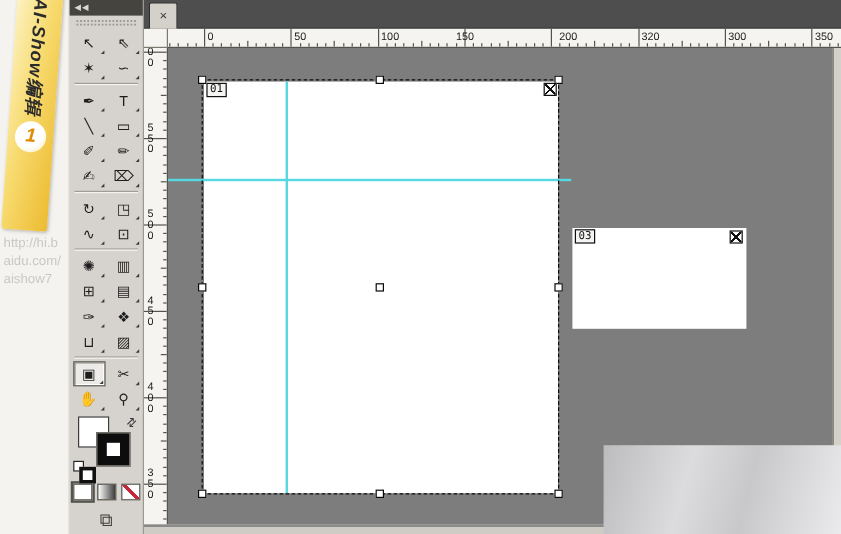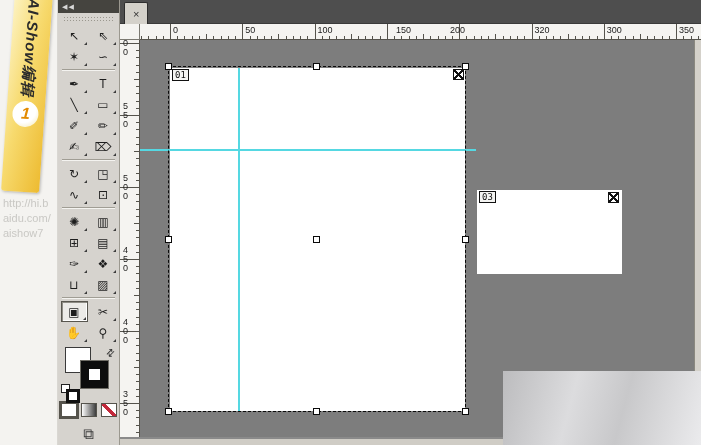--- a/index.html
+++ b/index.html
@@ -327,22 +327,22 @@
         <div class="htick minor" style="left: 514.41px;"></div>
         <div class="htick minor" style="left: 521.64px;"></div>
         <div class="htick minor" style="left: 528.87px;"></div>
         <div class="htick major" style="left: 536.1px;"></div>
         <div class="htick minor" style="left: 543.33px;"></div>
         <div class="htick minor" style="left: 550.56px;"></div>
         <div class="htick minor" style="left: 557.79px;"></div>
         <div class="hlabel" style="left: 33px;">0</div>
         <div class="hlabel" style="left: 105.3px;">50</div>
         <div class="hlabel" style="left: 177.6px;">100</div>
-        <div class="hlabel" style="left: 256px;">150</div>
-        <div class="hlabel" style="left: 310px;">200</div>
+        <div class="hlabel" style="left: 240px;">150</div>
+        <div class="hlabel" style="left: 326px;">200</div>
         <div class="hlabel" style="left: 394.5px;">320</div>
         <div class="hlabel" style="left: 466.8px;">300</div>
         <div class="hlabel" style="left: 539.1px;">350</div>
       </div>
     <div class="v-ruler">
         <div class="vtick major" style="top: 3px;"></div>
         <div class="vtick minor" style="top: 10.2px;"></div>
         <div class="vtick minor" style="top: 17.4px;"></div>
         <div class="vtick minor" style="top: 24.6px;"></div>
         <div class="vtick minor" style="top: 31.8px;"></div>

